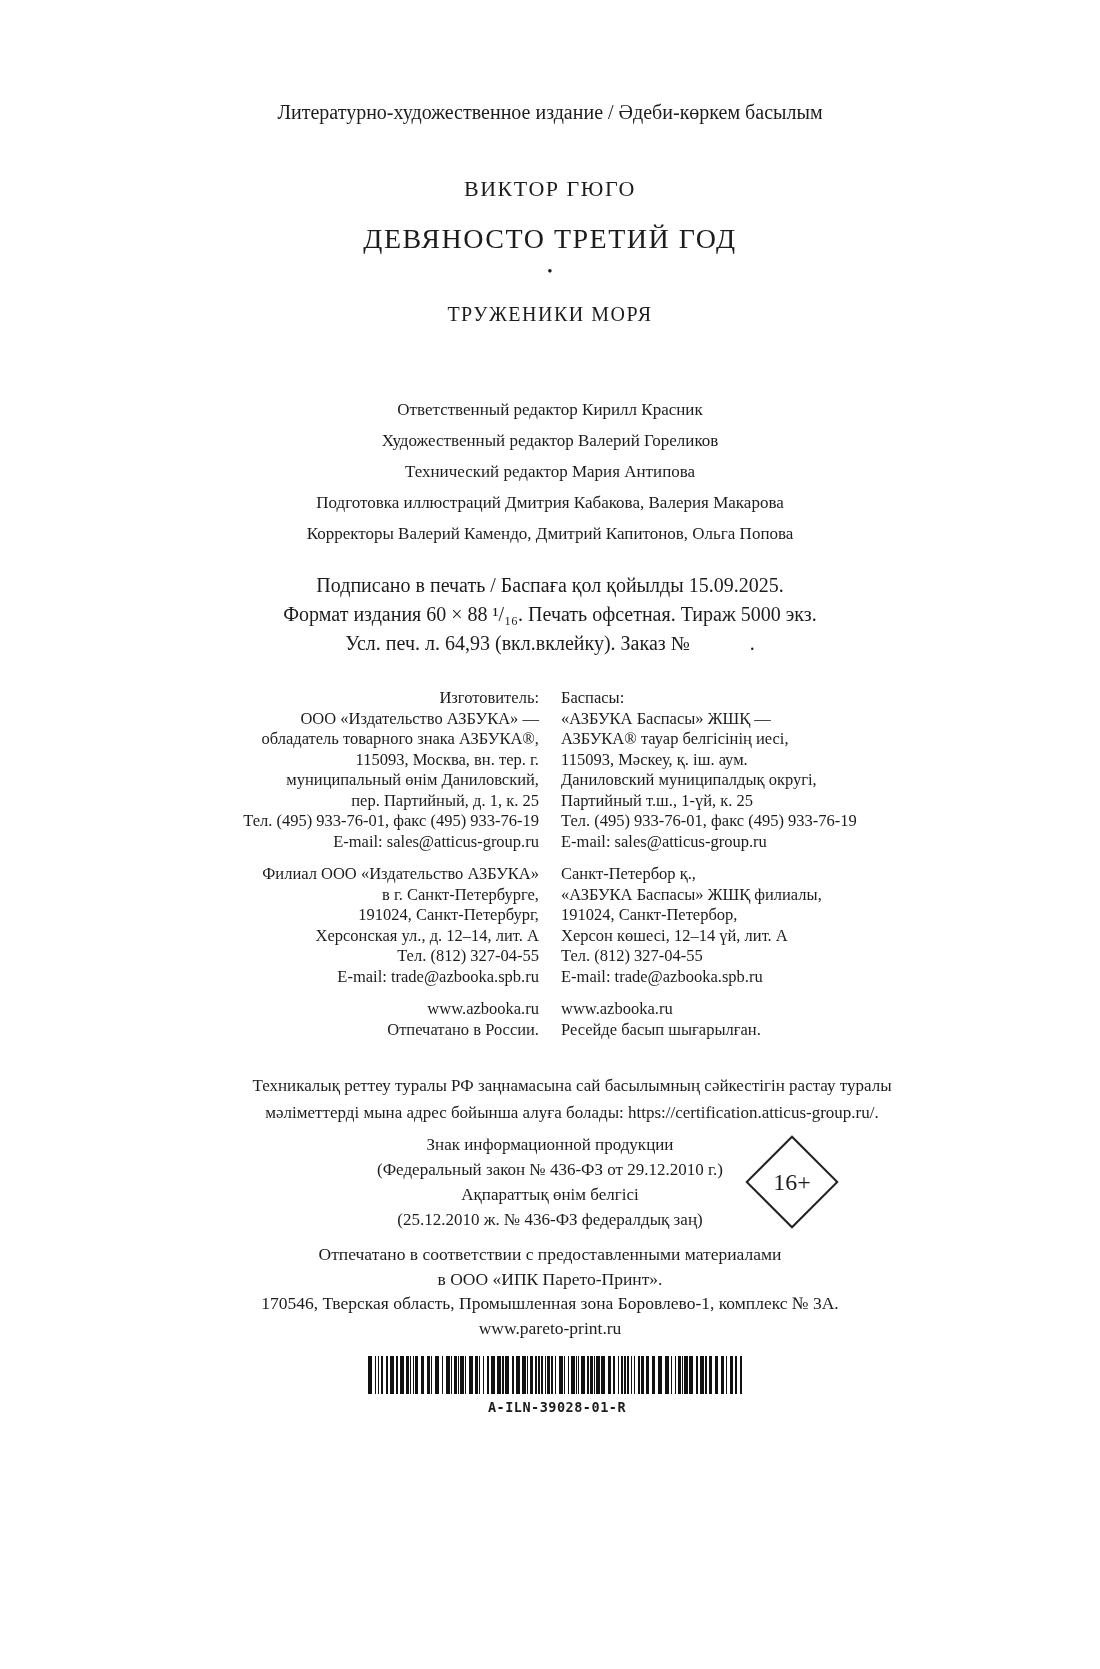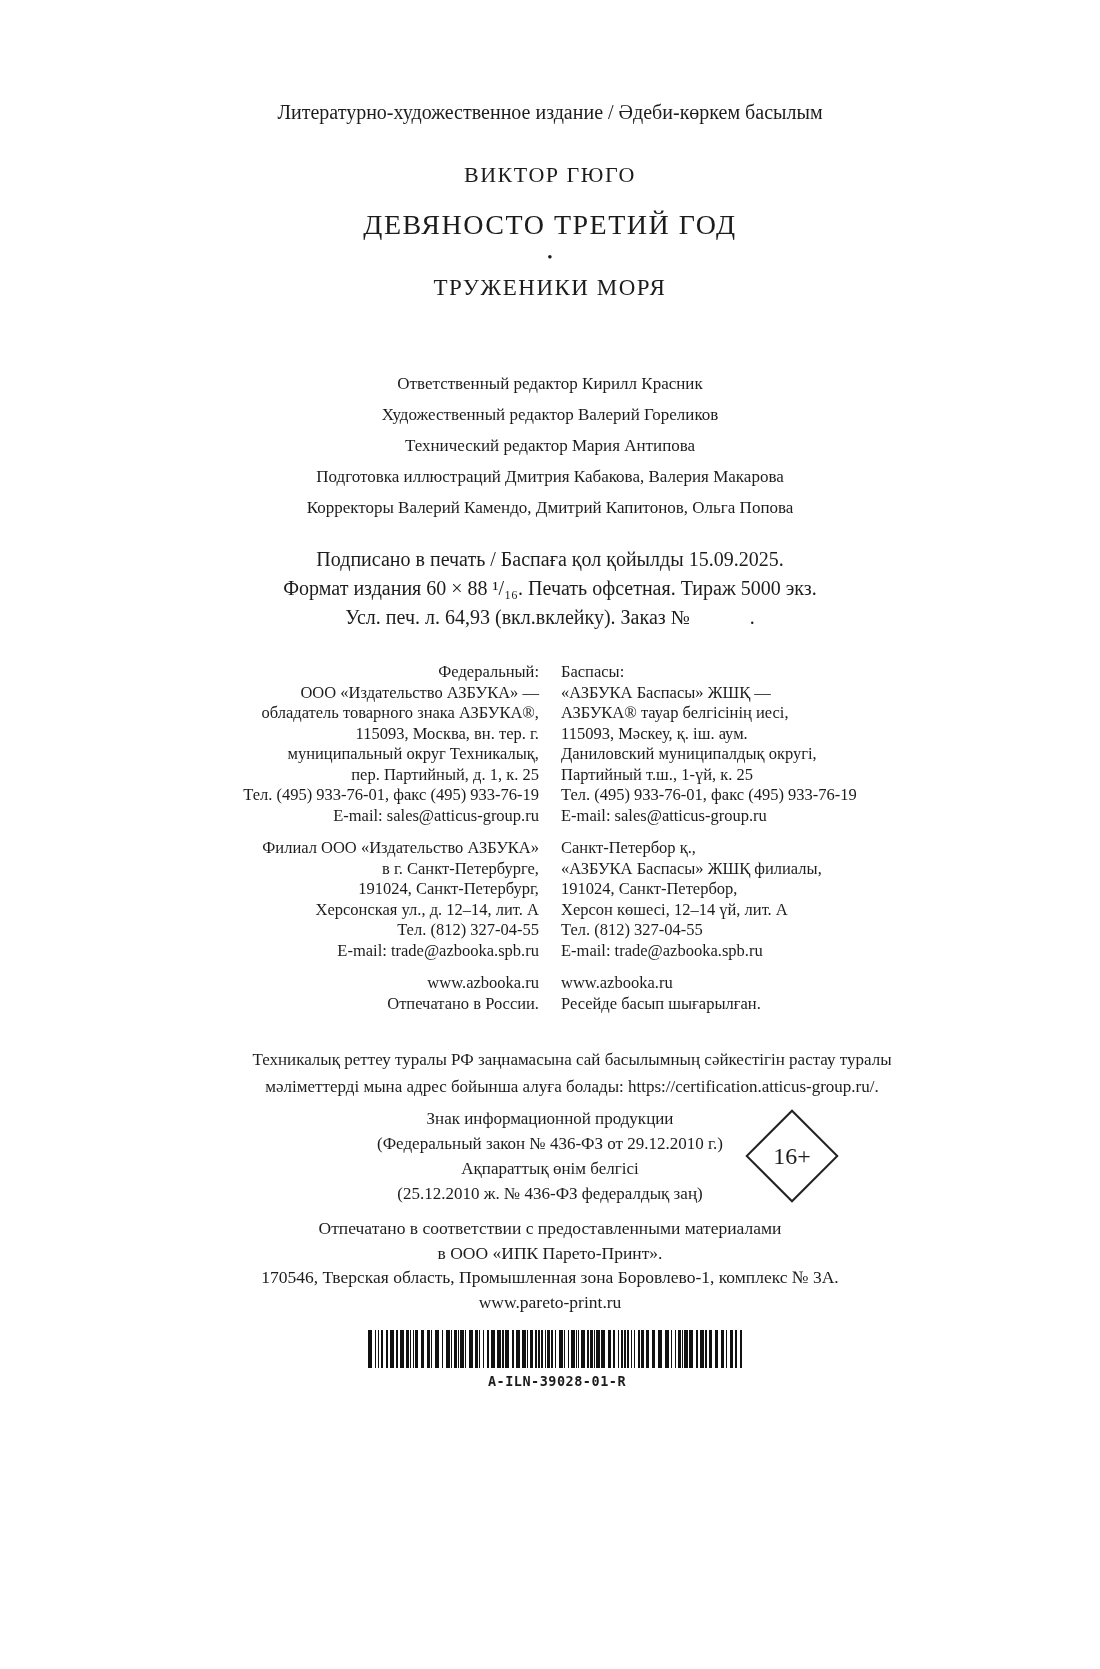--- a/index.html
+++ b/index.html
@@ -13,39 +13,39 @@
     font-family: "Liberation Serif", "DejaVu Serif", serif;
     text-align: center;
     overflow: hidden;
   }
   .edition-line {
     padding-top: 99px;
     font-size: 20px;
     line-height: 26px;
   }
   .author {
-    margin-top: 36px;
+    margin-top: 50px;
     font-size: 22px;
     letter-spacing: 1.5px;
     line-height: 28px;
   }
   .title-1 {
     margin-top: 18px;
     font-size: 28px;
     letter-spacing: 1.5px;
     line-height: 36px;
   }
   .title-sep {
     margin-top: 6px;
     font-size: 15px;
     line-height: 16px;
   }
   .title-2 {
-    margin-top: 5px;
-    font-size: 23px;
+    margin-top: 17px;
+    font-size: 20px;
     letter-spacing: 1.5px;
     line-height: 36px;
   }
   .credits { margin-top: 62px; font-size: 17px; }
   .credits .line { line-height: 31px; }
   .print-info { margin-top: 22px; font-size: 20px; }
   .print-info .line { line-height: 29px; }
   .columns {
     display: flex;
     justify-content: center;
@@ -127,25 +127,25 @@
     </div>
 
   <div class="print-info">
       <div class="line">Подписано в печать / Баспаға қол қойылды 15.09.2025.</div>
       <div class="line">Формат издания 60 × 88 ¹/₁₆. Печать офсетная. Тираж 5000 экз.</div>
       <div class="line">Усл. печ. л. 64,93 (вкл.вклейку). Заказ №&nbsp;&nbsp;&nbsp;&nbsp;&nbsp;&nbsp;&nbsp;&nbsp;&nbsp;&nbsp;&nbsp;&nbsp;.</div>
     </div>
 
   <div class="columns">
     <div class="col col-left">
-        <div class="line">Федеральный:</div>
+        <div class="line">Изготовитель:</div>
         <div class="line">ООО «Издательство АЗБУКА» —</div>
         <div class="line">обладатель товарного знака АЗБУКА®,</div>
         <div class="line">115093, Москва, вн. тер. г.</div>
-        <div class="line">муниципальный округ Техникалық,</div>
+        <div class="line">муниципальный өнім Даниловский,</div>
         <div class="line">пер. Партийный, д. 1, к. 25</div>
         <div class="line">Тел. (495) 933-76-01, факс (495) 933-76-19</div>
         <div class="line">E-mail: sales@atticus-group.ru</div>
         <div class="gap"></div>
         <div class="line">Филиал ООО «Издательство АЗБУКА»</div>
         <div class="line">в г. Санкт-Петербурге,</div>
         <div class="line">191024, Санкт-Петербург,</div>
         <div class="line">Херсонская ул., д. 12–14, лит. А</div>
         <div class="line">Тел. (812) 327-04-55</div>
         <div class="line">E-mail: trade@azbooka.spb.ru</div>

